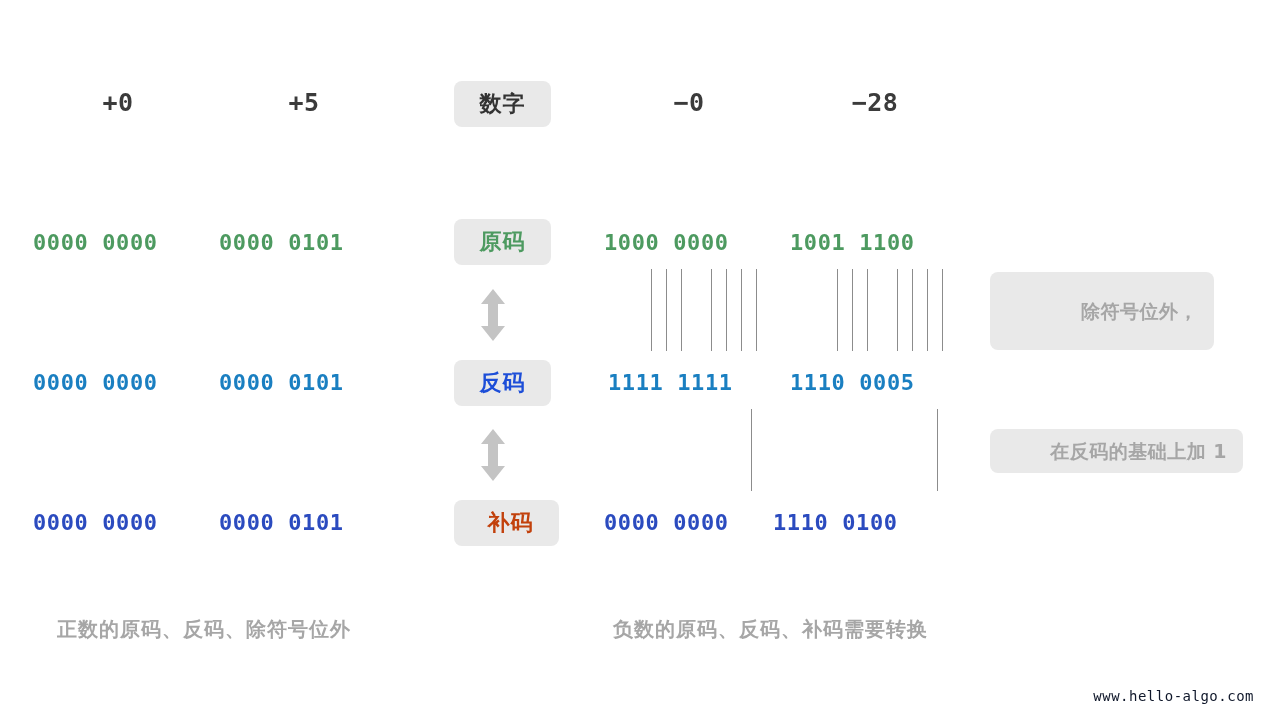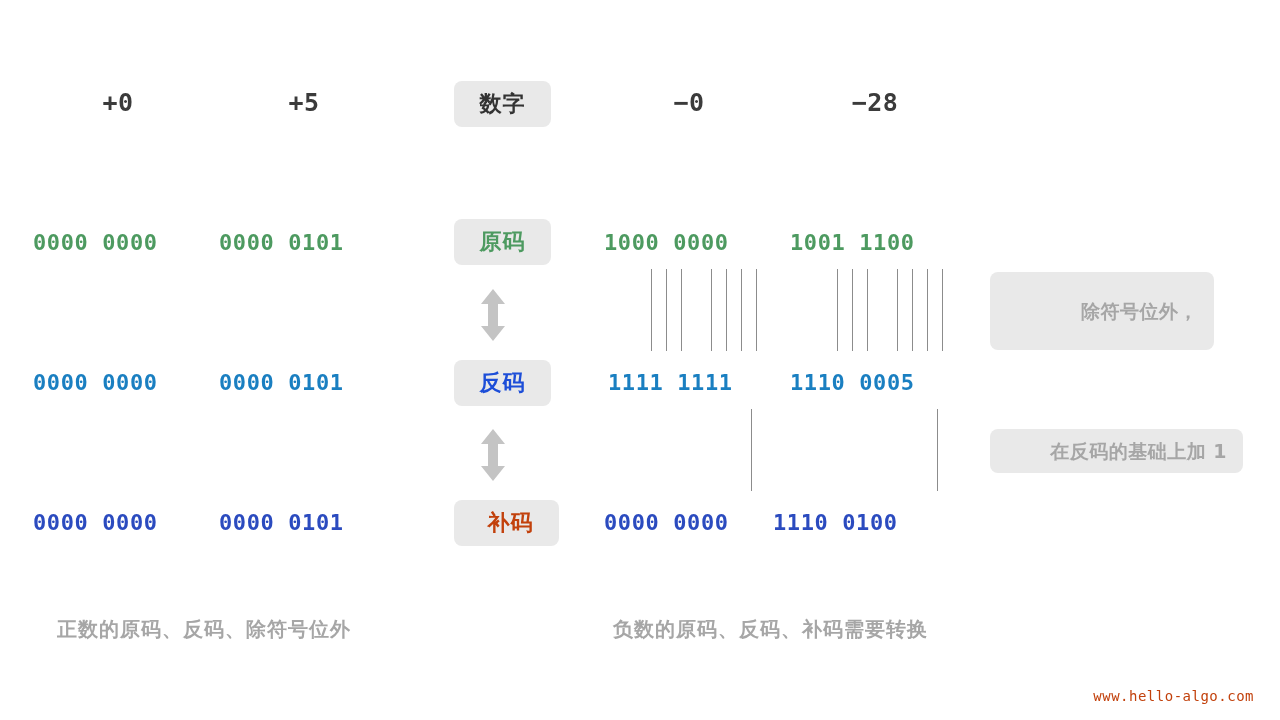--- a/index.html
+++ b/index.html
@@ -130,21 +130,21 @@
   #caption-positive { left: 57px; }
   #caption-negative { left: 613px; }
 
   
   #watermark {
     position: absolute;
     right: 26px;
     bottom: 16px;
     font-family: "DejaVu Sans Mono", monospace;
     font-size: 14px;
-    color: #c2410c;
+    color: #0f172a;
     letter-spacing: 0.5px;
   }
 </style>
 </head>
 <body>
 
 <div class="num-head" style="left:33px">+0</div>
 <div class="num-head" style="left:219px">+5</div>
 <div class="pill pill-head" style="top:81px">数字</div>
 <div class="num-head" style="left:604px">−0</div>

